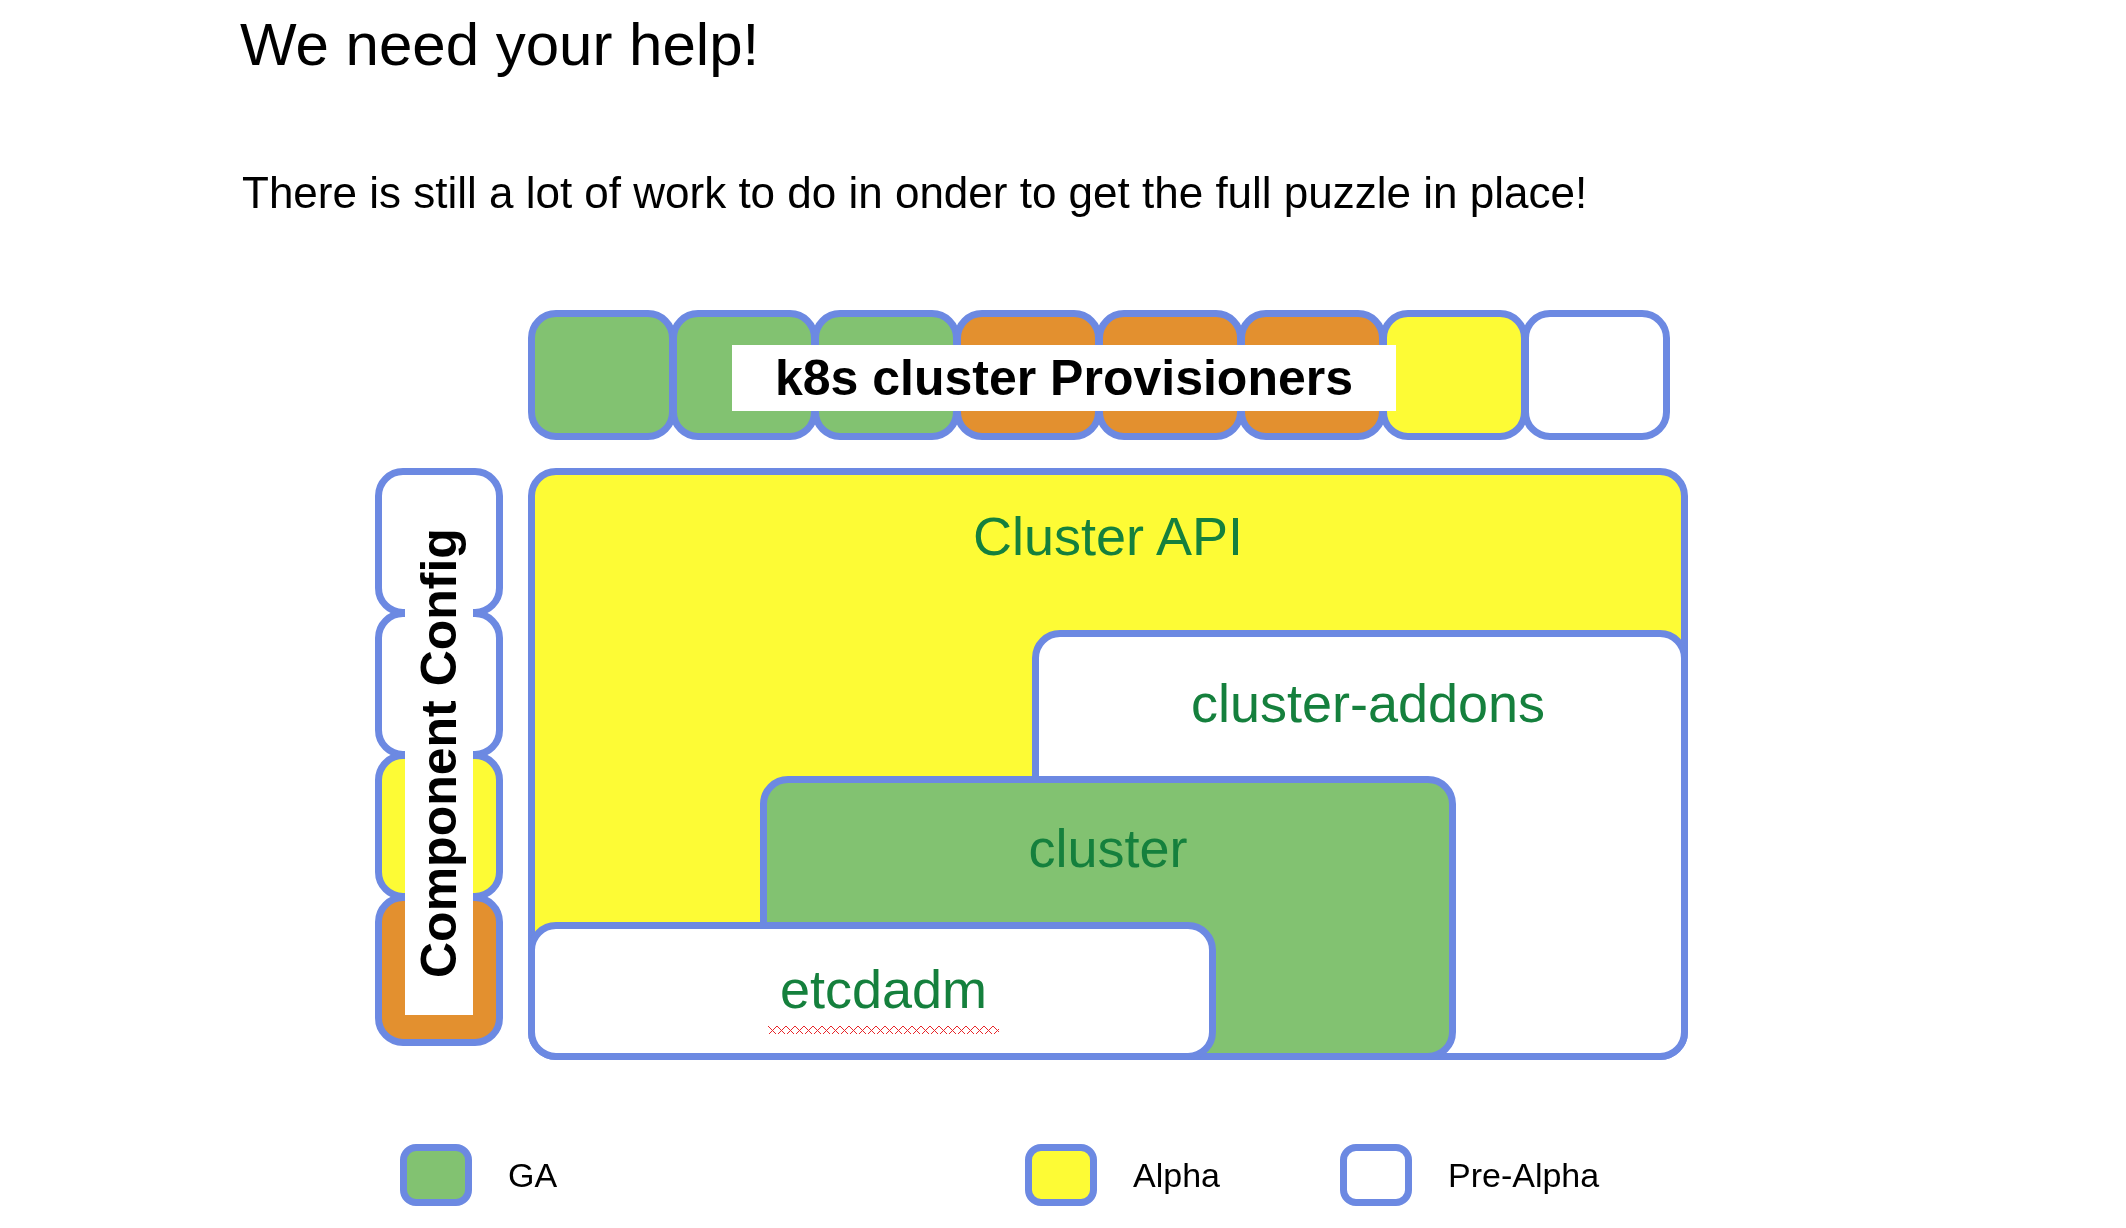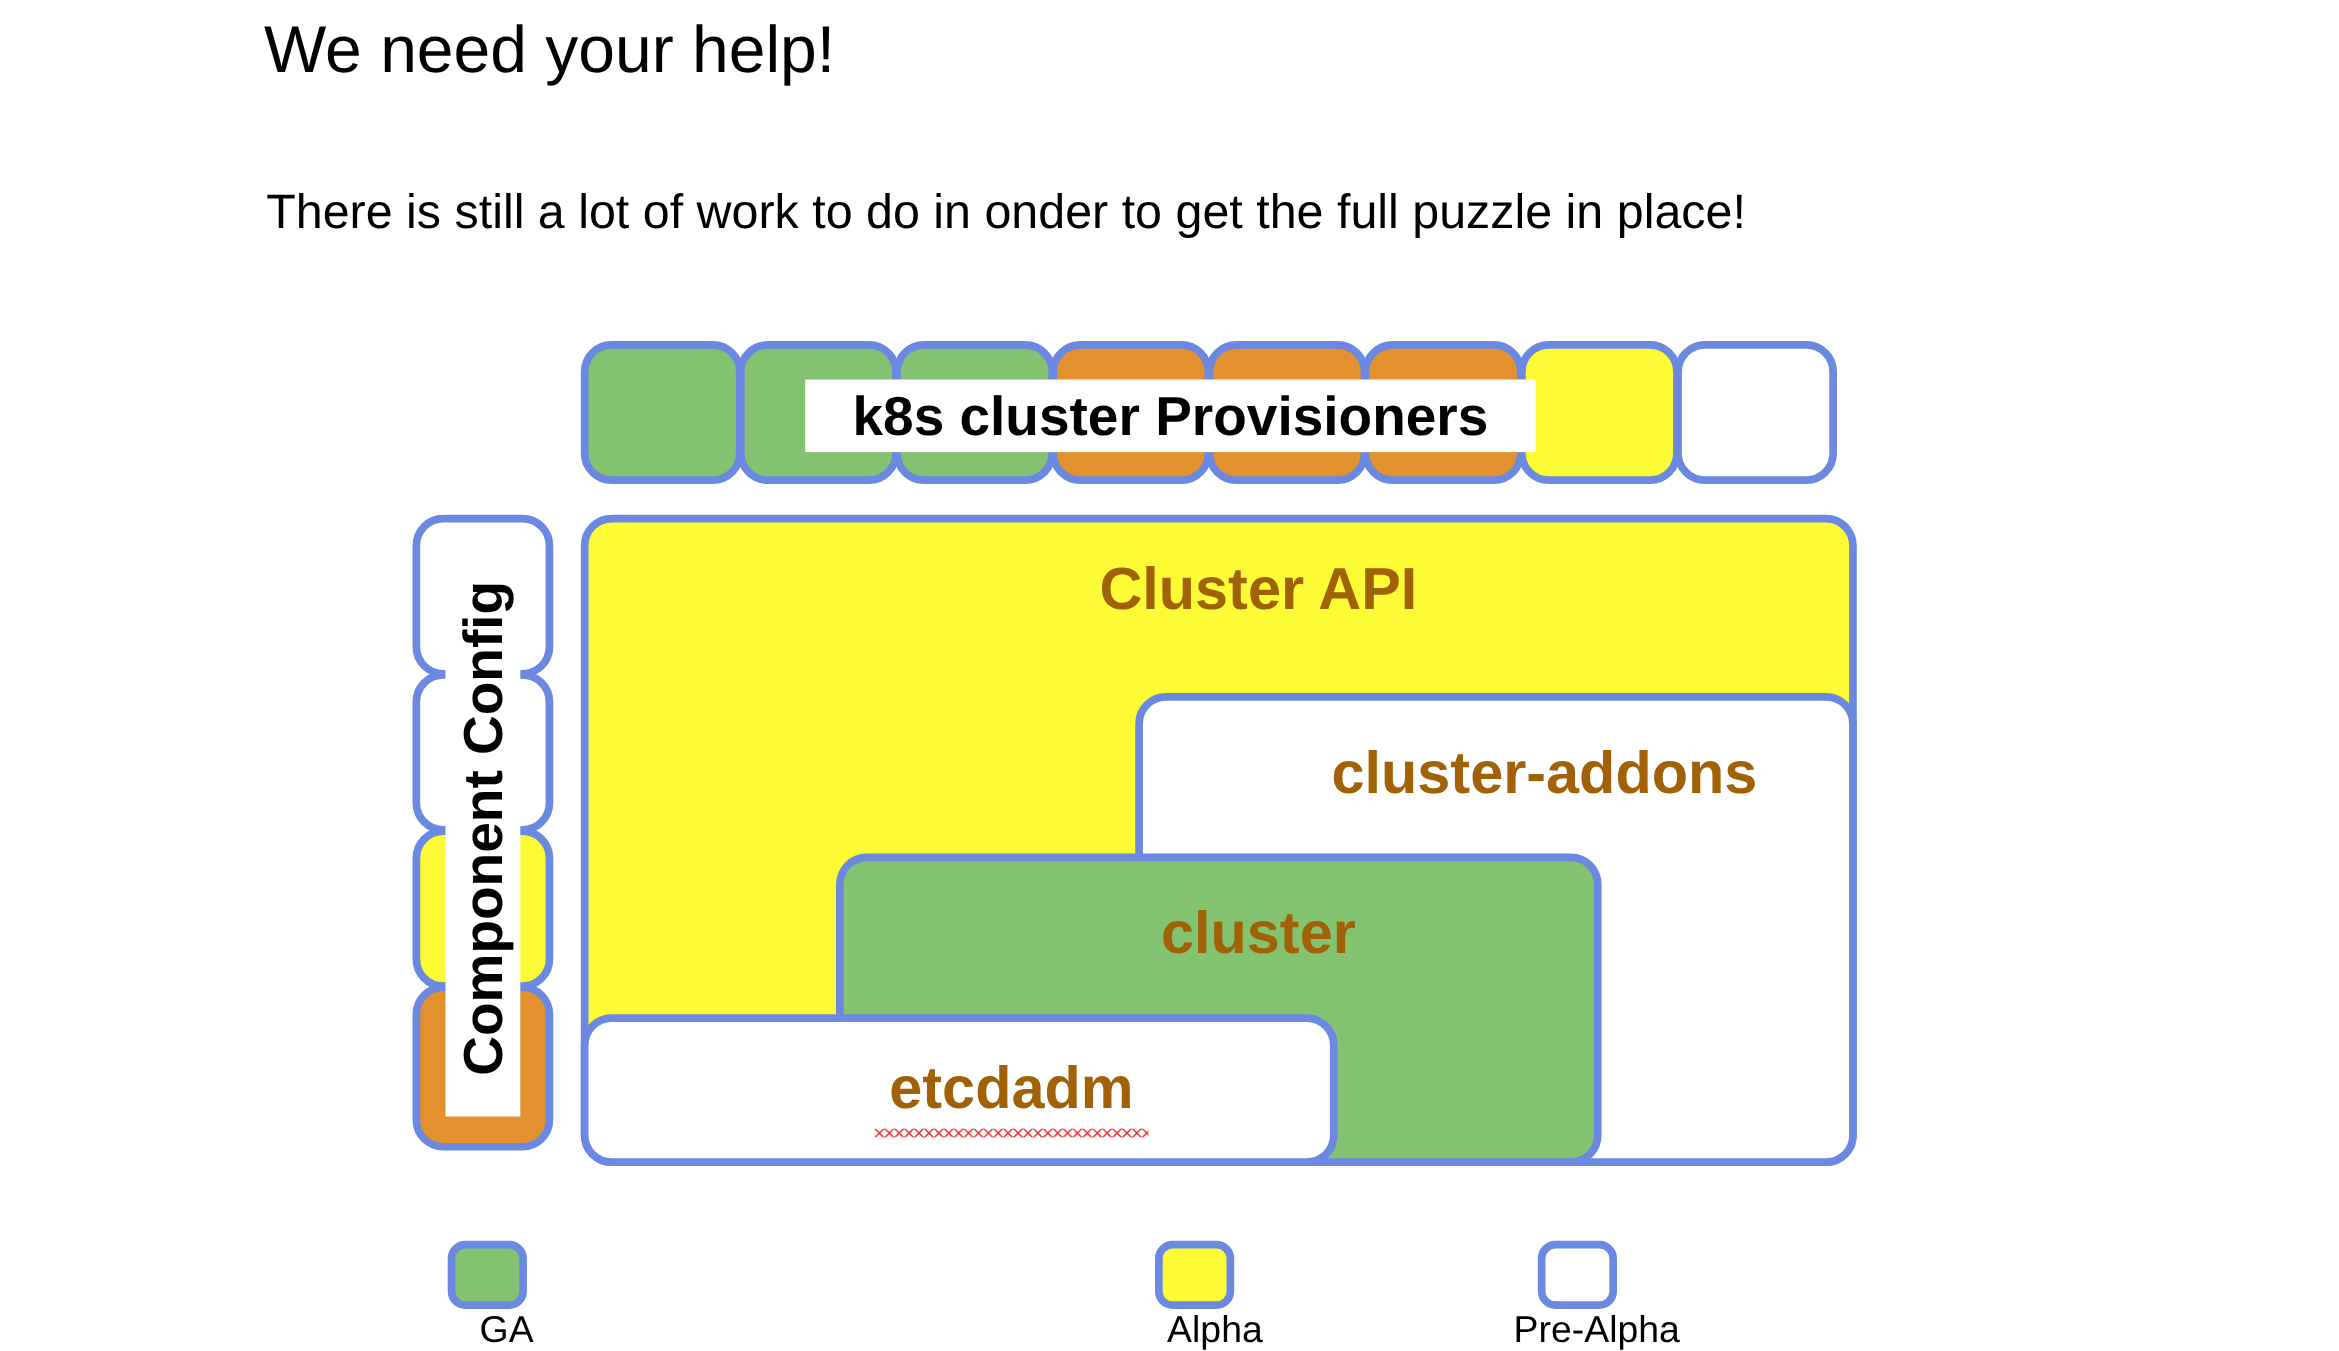--- a/index.html
+++ b/index.html
@@ -66,25 +66,24 @@
   .banner-h { font-size: 50px; }
   .banner-v {
     font-size: 50px;
     writing-mode: vertical-rl;
     transform: rotate(180deg);
   }
 
   
   .boxlabel {
     position: absolute;
-    color: #a16207;
-    font-weight: bold;
+    color: #15803d;
+    font-weight: normal;
     white-space: nowrap;
     z-index: 35;
-    padding-left: 36px;
   }
   .spellerr {
     position: relative;
     display: inline-block;
   }
   .spellerr::after {
     content: "";
     position: absolute;
     left: -6%;
     right: -6%;
@@ -100,25 +99,24 @@
   
   #legend {
     position: absolute;
     left: 400px;
     top: 1124px;
     width: 1320px;
     height: 70px;
   }
   .legend-entry {
     position: absolute;
-    top: 4px;
+    top: 16px;
     height: 70px;
     display: flex;
     align-items: center;
-    flex-direction: column;
   }
   .legend-swatch {
     box-sizing: border-box;
     width: 72px;
     height: 62px;
     border: 7px solid #6c89e2;
     border-radius: 16px;
     flex: 0 0 auto;
   }
   .legend-swatch.ga       { background: #82c271; }

